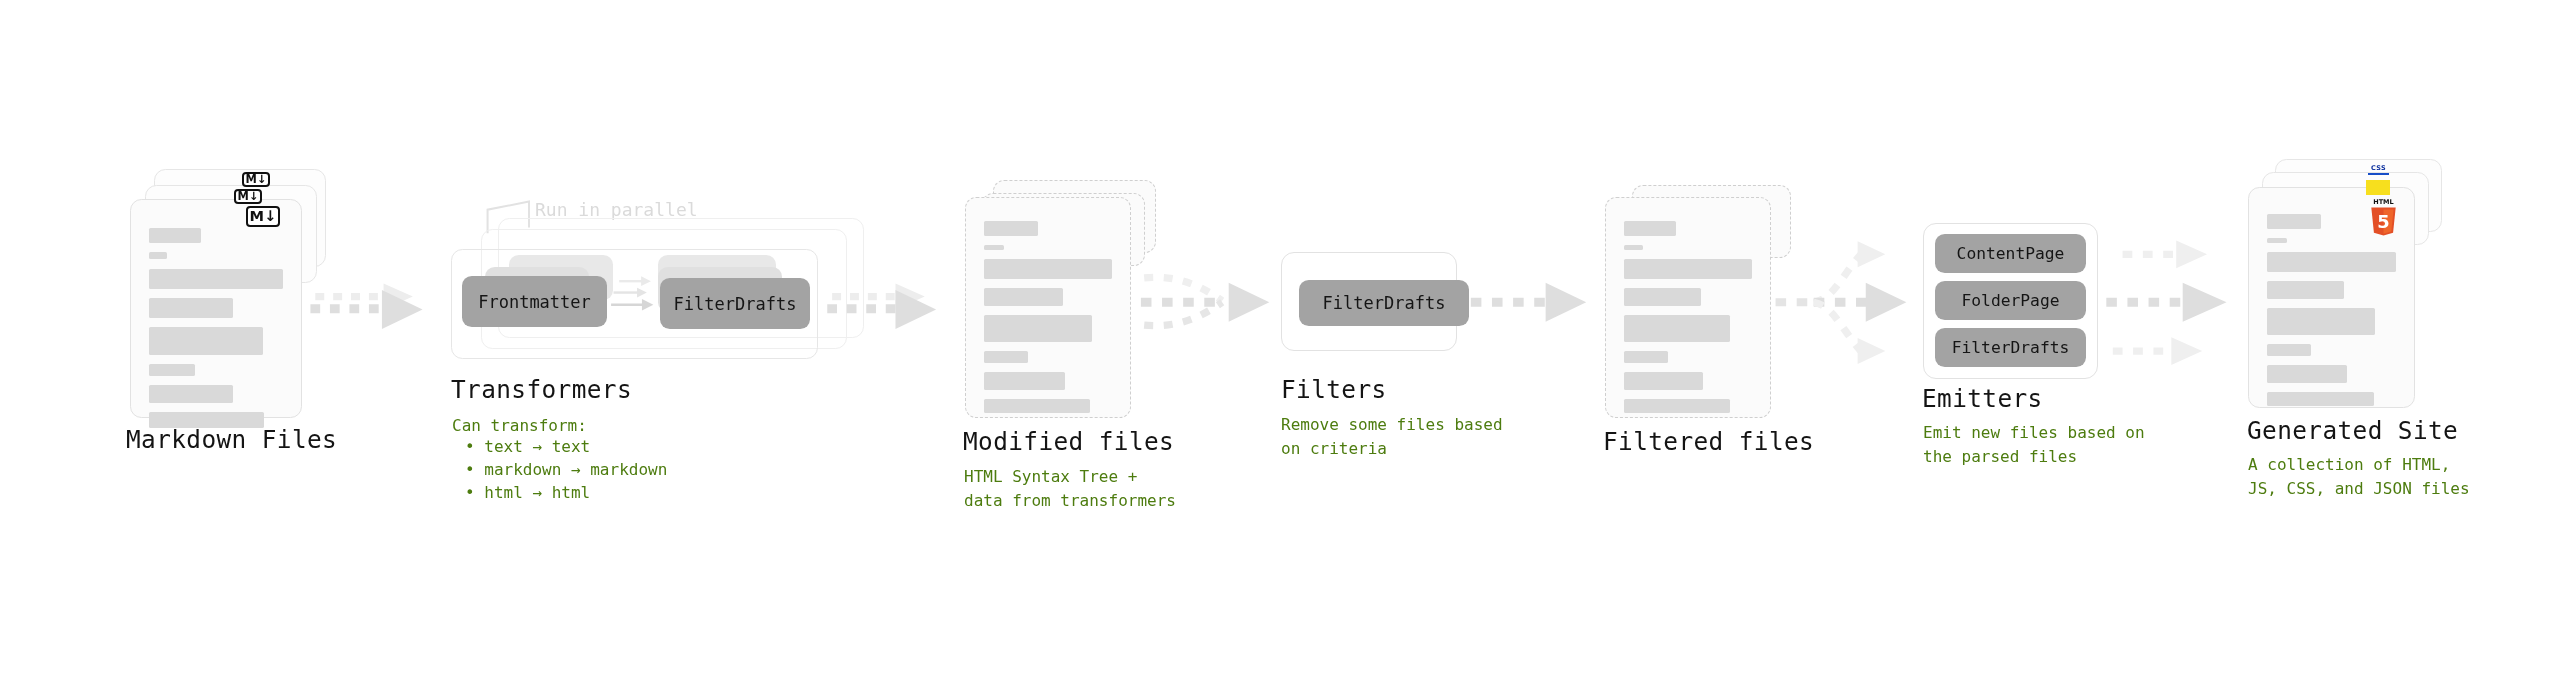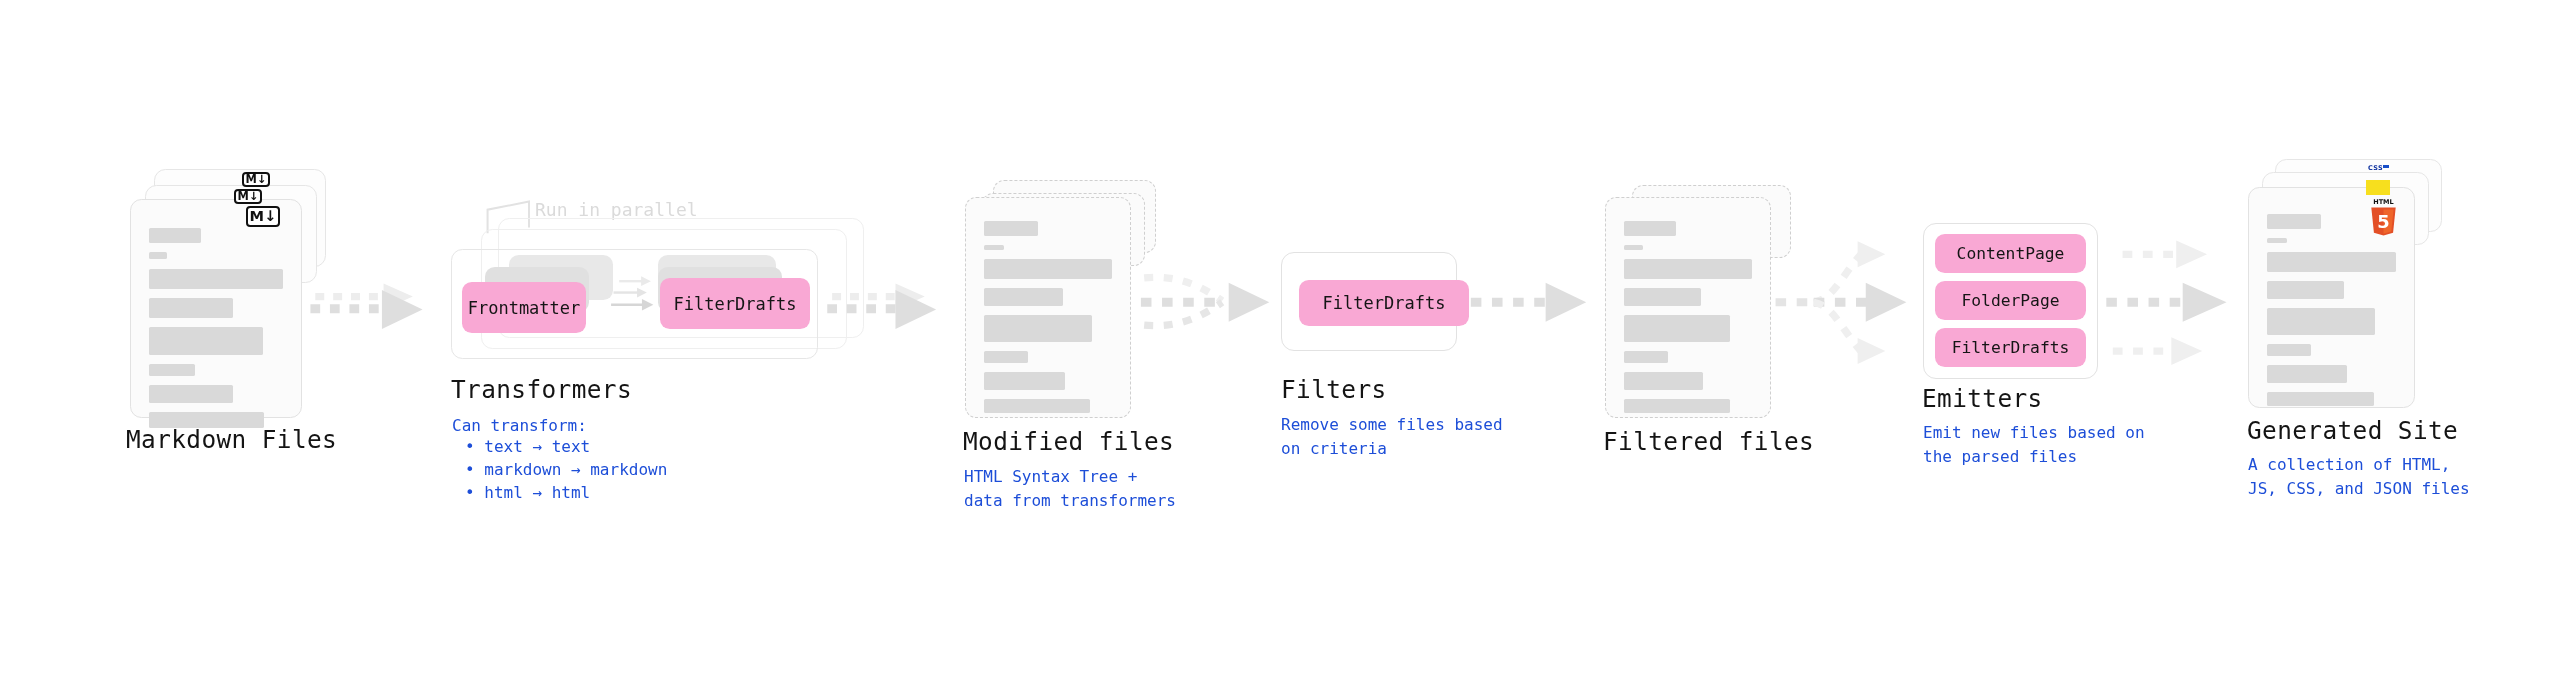--- a/index.html
+++ b/index.html
@@ -29,31 +29,31 @@
   
   .caption {
     position: absolute;
     color: #141414;
     font-size: 24.4px;
     letter-spacing: 0.4px;
     white-space: nowrap;
   }
   .subcaption {
     position: absolute;
-    color: #1d4ed8;
+    color: #4d7c0f;
     font-size: 16px;
     line-height: 23.6px;
     white-space: pre-line;
   }
   .subcaption.list { line-height: 21px; }
 
   
   .pill {
     position: absolute;
-    background: #f9a8d4;
+    background: #a3a3a3;
     border-radius: 9.8px;
     color: #151515;
     font-size: 17px;
     display: flex;
     align-items: center;
     justify-content: center;
     white-space: nowrap;
   }
   .pill.l1 { background: #e8e8e8; }
   .pill.l2 { background: #e0e0e0; }
@@ -157,21 +157,21 @@
 
     <svg class="lay" width="2576" height="681" viewBox="0 0 3170 838">
       <line x1="762" y1="346" x2="793" y2="346" stroke="#eaeaea" stroke-width="3"></line>
       <polygon points="789,340 801,346 789,352" fill="#eaeaea"></polygon>
       <line x1="755" y1="360" x2="788" y2="360" stroke="#e4e4e4" stroke-width="3"></line>
       <polygon points="784,354 796,360 784,366" fill="#e4e4e4"></polygon>
       <line x1="752" y1="375" x2="796" y2="375" stroke="#d6d6d6" stroke-width="3"></line>
       <polygon points="790,368 804,375 790,382" fill="#d6d6d6"></polygon>
     </svg>
 
-    <div class="pill" style="left:462px; top:282px; width:124px; height:51px;text-align:center;">Frontmatter</div>
+    <div class="pill" style="left:462px; top:276px; width:145px; height:51px;text-align:center;">Frontmatter</div>
     <div class="pill" style="left:660px; top:278px; width:150px; height:51px;">FilterDrafts</div>
 
     <div class="caption" style="left:451px; top:375px;">Transformers</div>
     <div class="subcaption" style="left:452px; top:414px;">Can transform:</div>
     <div class="subcaption list" style="left:465px; top:436px;">• text → text</div>
     <div class="subcaption list" style="left:465px; top:459px;">• markdown → markdown</div>
     <div class="subcaption list" style="left:465px; top:482px;">• html → html</div>
   </div>
 
   <svg class="lay" width="2576" height="681" viewBox="0 0 3170 838">
@@ -276,21 +276,21 @@
         <div class="bar" style="width:19.5px;height:5.7px;margin-bottom:9px;"></div>
         <div class="bar" style="width:100%;height:19.5px;"></div>
         <div class="bar" style="width:60%;height:18.7px;"></div>
         <div class="bar" style="width:84%;height:27px;"></div>
         <div class="bar" style="width:34%;height:11.4px;"></div>
         <div class="bar" style="width:62%;height:18px;"></div>
         <div class="bar" style="width:83%;height:14.6px;"></div>
       </div>
     </div>
 
-    <div class="cssbadge" style="left:2368px; top:164px; width:21px; height:10.6px; display:flex; align-items:flex-start;">
+    <div class="cssbadge" style="left:2368px; top:164px; width:21px; height:10.6px; display:flex; flex-direction:column; align-items:center;">
       <span class="cssw">CSS</span>
       <span class="bluebar"></span>
     </div>
 
     <div class="jsbadge" style="left:2366px; top:180px; width:24.4px; height:14.6px;"></div>
 
     <div class="h5" style="left:2368px; top:197px; width:31px; height:39px;text-align:right;">
       <svg width="31" height="39" viewBox="0 0 38 48">
         <text x="19" y="9" font-size="8" font-weight="bold" text-anchor="middle" fill="#111" font-family="DejaVu Sans, Liberation Sans, sans-serif">HTML</text>
         <path d="M 4 13 L 7.2 44 L 19 47.5 L 30.8 44 L 34 13 Z" fill="#e34f26"></path>

